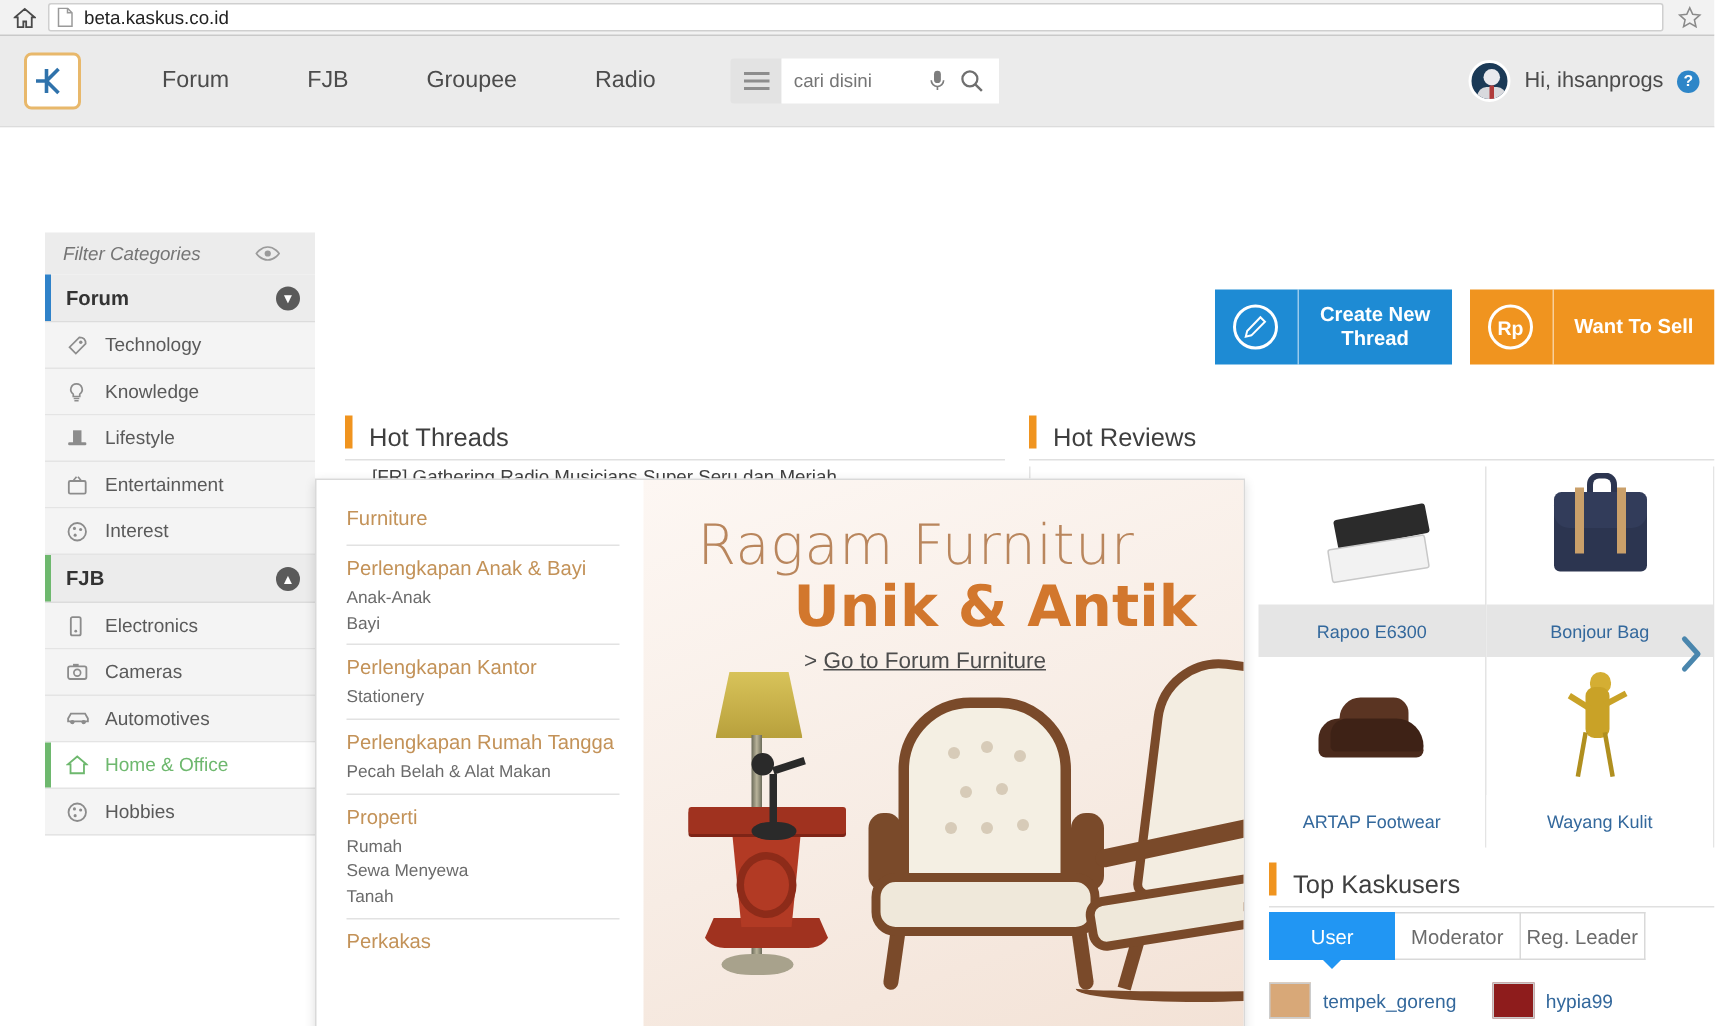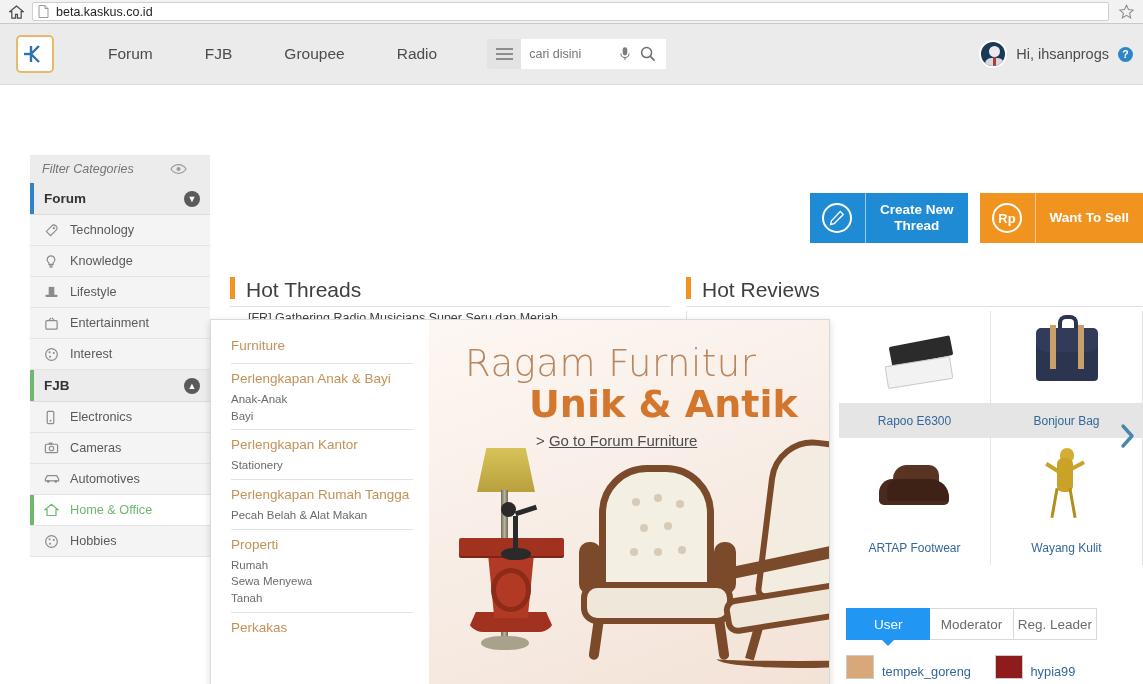--- a/index.html
+++ b/index.html
@@ -213,21 +213,21 @@
   .cat-item.active .cat-ico { color:#6eb86e; }
 
   
   .sec-head {
     position: absolute;
     display:flex; align-items:flex-end;
     border-bottom: 1px solid #e0e0e0;
     padding-bottom: 6px;
   }
   .sec-bar { width:5px;height:22px;background:#f0941f;margin-right:11px;margin-bottom:1px;}
-  .sec-title { font-size:21px;color:#3f3f3f; line-height:1; }
+  .sec-title { font-size:17px;color:#3f3f3f; line-height:1; }
 
   
   .hot-threads-head { left:230px; top:192px; width:440px; }
   .thread-line {
     position:absolute; left:248px; top:226px; width:330px;
     font-size:12.5px; color:#3f3f3f;
     white-space:nowrap; overflow:hidden;
   }
 
   
@@ -281,21 +281,21 @@
   .ktab.active::after{
     content:'';position:absolute;left:50%;bottom:-7px;transform:translateX(-50%);
     border-left:7px solid transparent;border-right:7px solid transparent;border-top:7px solid #2196f3;
   }
   .kask-list {
     position:absolute; left:846px; top:570px;
     width:297px;
     display:grid; grid-template-columns: 1fr 1fr;
     row-gap: 14px;
   }
-  .kask-user { display:flex; align-items:flex-end; gap:8px; }
+  .kask-user { display:flex; align-items:center; gap:8px; }
   .kask-av { width:28px;height:24px; flex:0 0 auto; border:1px solid #ccc; }
   .kask-name{font-size:12.8px;color:#33689c;white-space:nowrap;}
 
   
   .mega {
     position: absolute;
     left: 210px; top: 234px;
     width: 620px; height: 375px;
     background: #fff;
     border: 1px solid #d9d9d9;
@@ -693,20 +693,24 @@
         <div class="rv-label">Wayang Kulit</div>
       </div>
     </div>
   </div>
   <div class="rv-arrow">
     <svg width="18" height="26" viewBox="0 0 18 26">
         <path d="M4 3l9 10-9 10" fill="none" stroke="#4a86ad" stroke-width="3.4" stroke-linecap="round" stroke-linejoin="round"></path>
       </svg>
   </div>
 
+  <div class="sec-head kask-head">
+    <div class="sec-bar"></div>
+    <div class="sec-title">Top Kaskusers</div>
+  </div>
   <div class="kask-tabs">
     <div class="ktab active">User</div>
     <div class="ktab">Moderator</div>
     <div class="ktab">Reg. Leader</div>
   </div>
   <div class="kask-list">
     <div class="kask-user">
       <div class="kask-av" style="background:#d8a878"></div>
       <div class="kask-name">tempek_goreng</div>
     </div>

